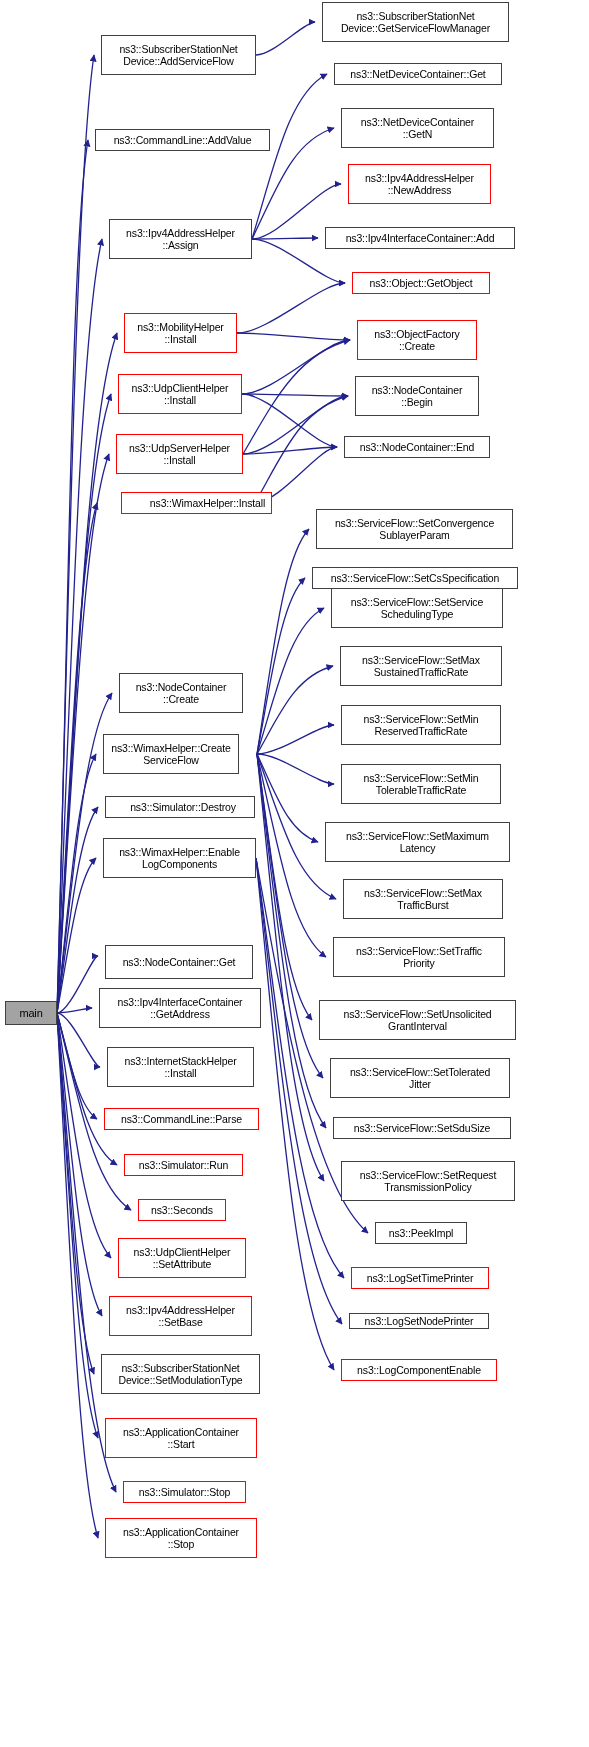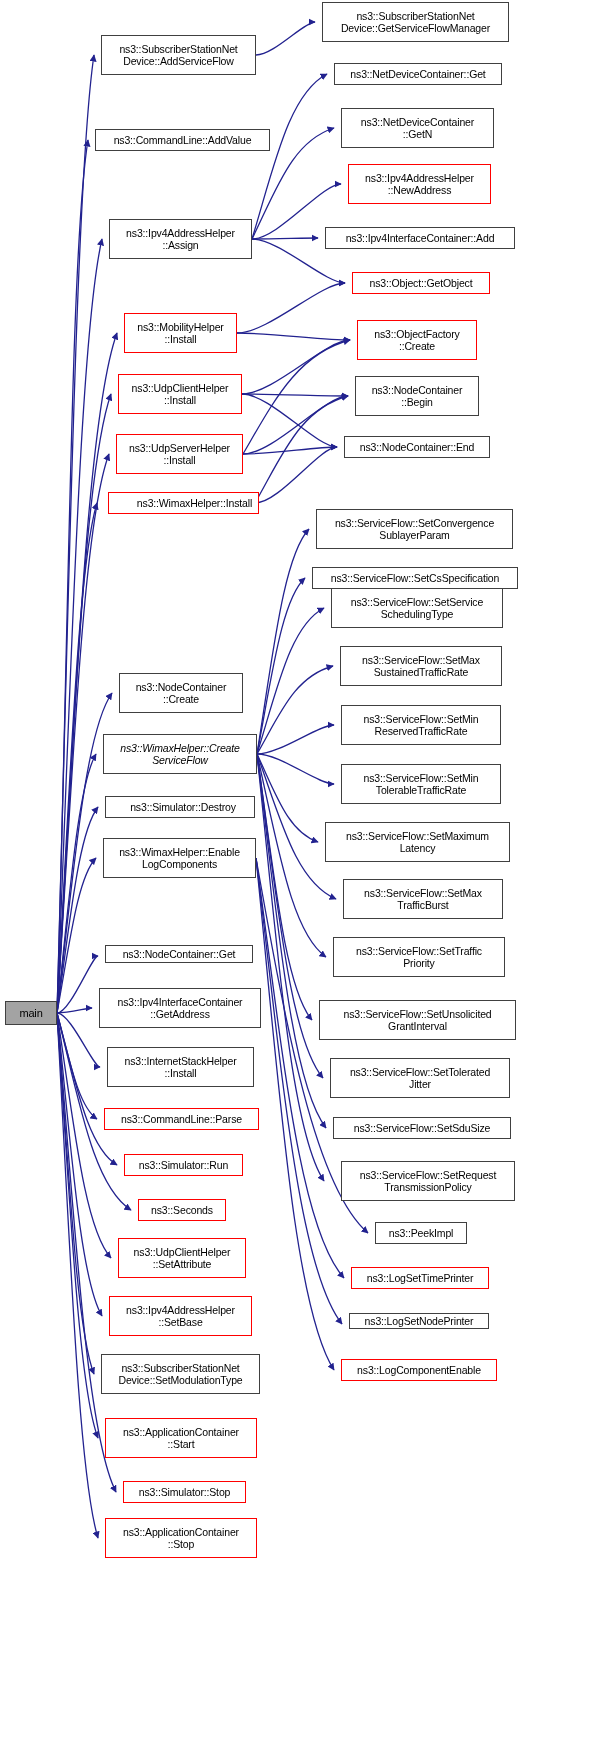--- a/index.html
+++ b/index.html
@@ -137,46 +137,46 @@
 ::Install</span></div>
       <div class="node red" style="left: 357px; top: 320px; width: 120px; height: 40px;"><span>ns3::ObjectFactory
 ::Create</span></div>
       <div class="node red" style="left: 118px; top: 374px; width: 124px; height: 40px;"><span>ns3::UdpClientHelper
 ::Install</span></div>
       <div class="node" style="left: 355px; top: 376px; width: 124px; height: 40px;"><span>ns3::NodeContainer
 ::Begin</span></div>
       <div class="node red" style="left: 116px; top: 434px; width: 127px; height: 40px;"><span>ns3::UdpServerHelper
 ::Install</span></div>
       <div class="node" style="left: 344px; top: 436px; width: 146px; height: 22px;"><span>ns3::NodeContainer::End</span></div>
-      <div class="node red" style="left: 108px; top: 492px; width: 151px; height: 22px; padding-left: 24px;"><span>ns3::WimaxHelper::Install</span></div>
+      <div class="node red" style="left: 121px; top: 492px; width: 151px; height: 22px; padding-left: 24px;"><span>ns3::WimaxHelper::Install</span></div>
       <div class="node" style="left: 316px; top: 509px; width: 197px; height: 40px;"><span>ns3::ServiceFlow::SetConvergence
 SublayerParam</span></div>
       <div class="node" style="left: 312px; top: 567px; width: 206px; height: 22px;"><span>ns3::ServiceFlow::SetCsSpecification</span></div>
       <div class="node" style="left: 331px; top: 588px; width: 172px; height: 40px;"><span>ns3::ServiceFlow::SetService
 SchedulingType</span></div>
       <div class="node" style="left: 340px; top: 646px; width: 162px; height: 40px;"><span>ns3::ServiceFlow::SetMax
 SustainedTrafficRate</span></div>
       <div class="node" style="left: 119px; top: 673px; width: 124px; height: 40px;"><span>ns3::NodeContainer
 ::Create</span></div>
       <div class="node" style="left: 341px; top: 705px; width: 160px; height: 40px;"><span>ns3::ServiceFlow::SetMin
 ReservedTrafficRate</span></div>
-      <div class="node" style="left: 103px; top: 734px; width: 154px; height: 40px; font-style: italic;"><span>ns3::WimaxHelper::Create
+      <div class="node" style="left: 103px; top: 734px; width: 136px; height: 40px;"><span>ns3::WimaxHelper::Create
 ServiceFlow</span></div>
       <div class="node" style="left: 341px; top: 764px; width: 160px; height: 40px;"><span>ns3::ServiceFlow::SetMin
 TolerableTrafficRate</span></div>
       <div class="node" style="left: 105px; top: 796px; width: 150px; height: 22px; padding-left: 8px;"><span>ns3::Simulator::Destroy</span></div>
       <div class="node" style="left: 325px; top: 822px; width: 185px; height: 40px;"><span>ns3::ServiceFlow::SetMaximum
 Latency</span></div>
       <div class="node" style="left: 103px; top: 838px; width: 153px; height: 40px;"><span>ns3::WimaxHelper::Enable
 LogComponents</span></div>
       <div class="node" style="left: 343px; top: 879px; width: 160px; height: 40px;"><span>ns3::ServiceFlow::SetMax
 TrafficBurst</span></div>
       <div class="node" style="left: 333px; top: 937px; width: 172px; height: 40px;"><span>ns3::ServiceFlow::SetTraffic
 Priority</span></div>
-      <div class="node" style="left: 105px; top: 945px; width: 148px; height: 18px; align-items: center;"><span>ns3::NodeContainer::Get</span></div>
+      <div class="node" style="left: 105px; top: 945px; width: 148px; height: 34px; align-items: center;"><span>ns3::NodeContainer::Get</span></div>
       <div class="node" style="left: 99px; top: 988px; width: 162px; height: 40px;"><span>ns3::Ipv4InterfaceContainer
 ::GetAddress</span></div>
       <div class="node" style="left: 319px; top: 1000px; width: 197px; height: 40px;"><span>ns3::ServiceFlow::SetUnsolicited
 GrantInterval</span></div>
       <div class="node" style="left: 107px; top: 1047px; width: 147px; height: 40px;"><span>ns3::InternetStackHelper
 ::Install</span></div>
       <div class="node" style="left: 330px; top: 1058px; width: 180px; height: 40px;"><span>ns3::ServiceFlow::SetTolerated
 Jitter</span></div>
       <div class="node red" style="left: 104px; top: 1108px; width: 155px; height: 22px;"><span>ns3::CommandLine::Parse</span></div>
       <div class="node" style="left: 333px; top: 1117px; width: 178px; height: 22px;"><span>ns3::ServiceFlow::SetSduSize</span></div>

